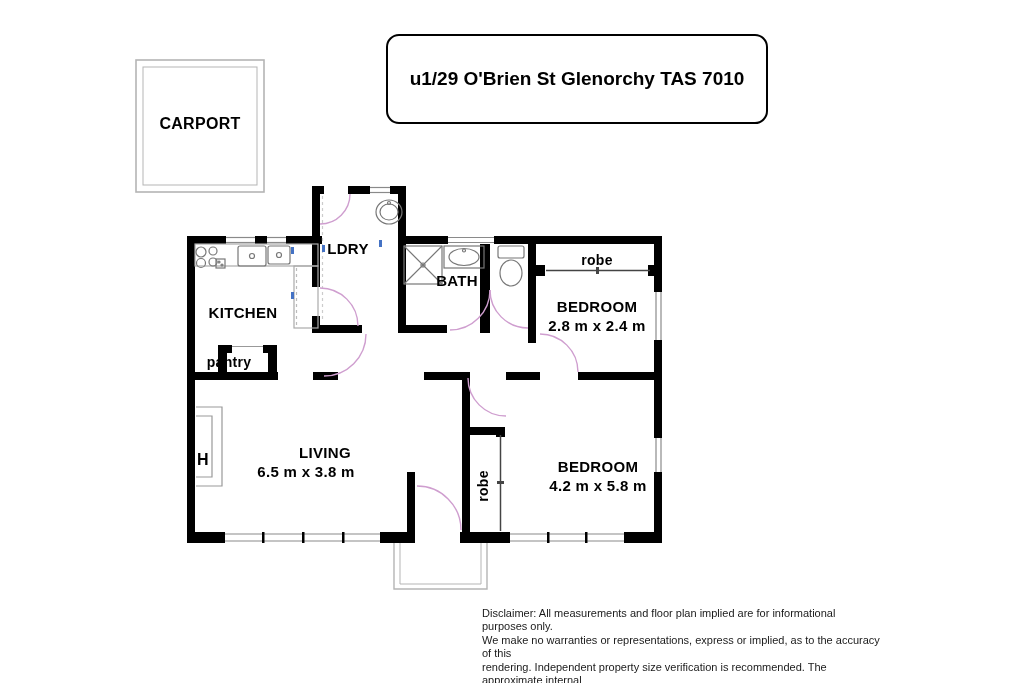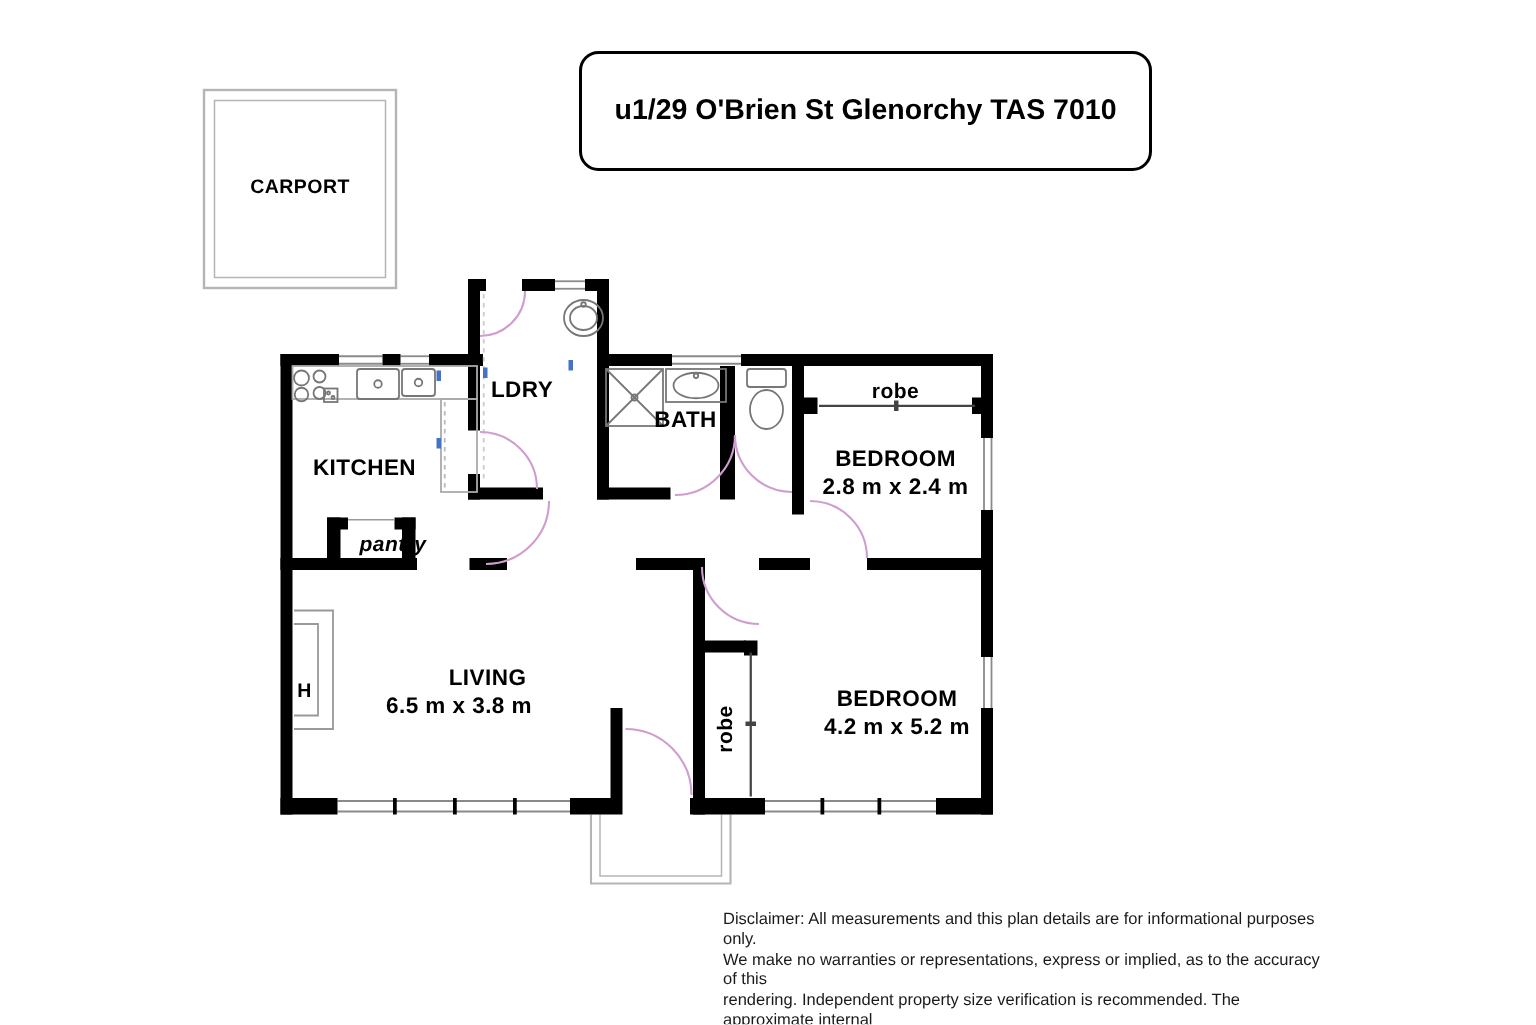--- a/index.html
+++ b/index.html
@@ -1,22 +1,22 @@
 <!DOCTYPE html>
 <html><head>
 <meta charset="utf-8">
 <style>
   html,body{margin:0;padding:0;background:#ffffff;}
   #stage{position:relative;width:1024px;height:683px;background:#ffffff;overflow:hidden;
          font-family:"Liberation Sans",sans-serif;}
   #plan-svg{position:absolute;left:0;top:0;}
   .label{position:absolute;transform:translate(-50%,-50%);font-weight:bold;color:#000;
-         white-space:nowrap;letter-spacing:.3px;} .fs15{font-size:15px;} .fs14{font-size:14px;} .fs13{font-size:13px;}
+         white-space:nowrap;letter-spacing:.3px;} .fs15{font-size:15px;} .fs14{font-size:14px;} .fs13{font-size:16px;}
   .rot{transform:translate(-50%,-50%) rotate(-90deg);}
-  #title-box{position:absolute;left:386px;top:34px;width:382px;height:80px;
+  #title-box{position:absolute;left:386px;top:34px;width:382px;height:90px;
              border:2.5px solid #000;border-radius:13px;box-sizing:border-box;
              display:flex;flex-direction:column;align-items:center;justify-content:center;gap:3px;}
   #title-box .tl{font-weight:bold;font-size:19px;color:#000;white-space:nowrap;}
   #disclaimer{position:absolute;left:482px;top:607px;width:400px;font-size:11px;
               line-height:13.4px;color:#1a1a1a;}
 </style>
 </head>
 <body>
 
 <div id="stage">
@@ -175,33 +175,33 @@
       <rect x="379" y="240" width="3" height="7"></rect>
     </g>
   </svg>
 
   <div id="title-box">
     <div class="tl">u1/29 O'Brien St Glenorchy TAS 7010</div>
   </div>
 
   <div class="label fs13" style="left:200px;top:124px;">CARPORT</div>
   <div class="label fs15" style="left:243px;top:312px;text-align:right;">KITCHEN</div>
-  <div class="label fs14" style="left:262px;top:362px;font-style:italic;">pantry</div>
-  <div class="label fs15" style="left:348px;top:260px;">LDRY</div>
+  <div class="label fs14" style="left:229px;top:362px;">pantry</div>
+  <div class="label fs15" style="left:348px;top:248px;">LDRY</div>
   <div class="label fs15" style="left:430px;top:280px;margin-left:27px;">BATH</div>
   <div class="label fs15" style="left:325px;top:452px;">LIVING</div>
   <div class="label fs15" style="left:306px;top:471px;">6.5 m x 3.8 m</div>
   <div class="label fs15" style="left:597px;top:306px;">BEDROOM</div>
   <div class="label fs15" style="left:597px;top:325px;">2.8 m x 2.4 m</div>
   <div class="label fs15" style="left:598px;top:466px;">BEDROOM</div>
-  <div class="label fs15" style="left:598px;top:485px;">4.2 m x 5.2 m</div>
+  <div class="label fs15" style="left:598px;top:485px;">4.2 m x 5.8 m</div>
   <div class="label fs14" style="left:597px;top:260px;">robe</div>
   <div class="label fs14 rot" style="left:483px;top:486px;">robe</div>
   <div class="label fs13" style="left:203px;top:460px;">H</div>
 
   <div id="disclaimer">
-    <div>Disclaimer: All measurements and this plan details are for informational purposes only.</div>
+    <div>Disclaimer: All measurements and floor plan implied are for informational purposes only.</div>
     <div>We  make no warranties or representations, express or implied, as to the accuracy of this</div>
     <div>rendering. Independent property size verification is recommended. The approximate internal</div>
 
   </div>
 
 </div>
 
 </body></html>

